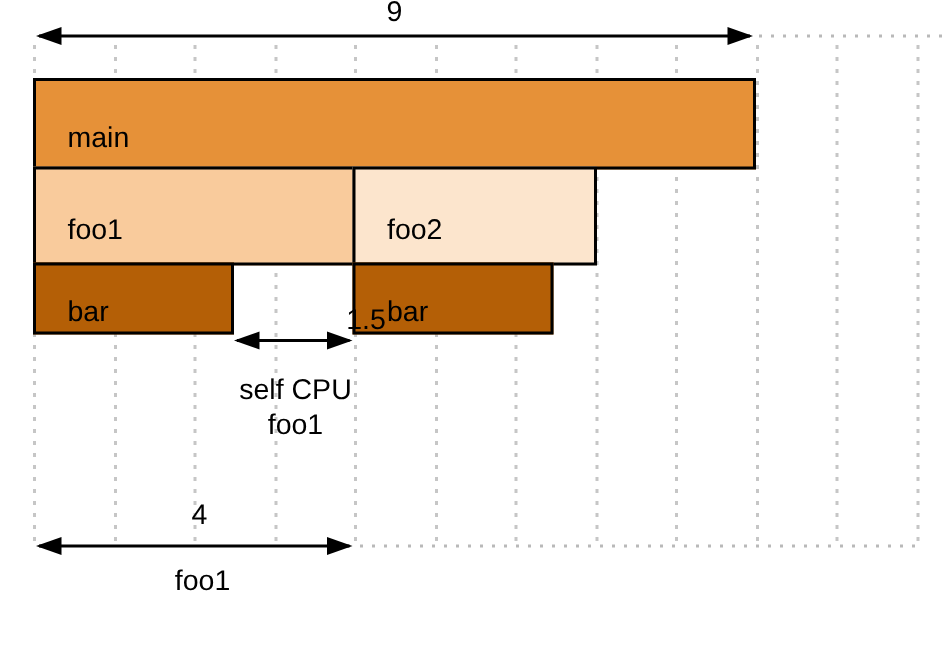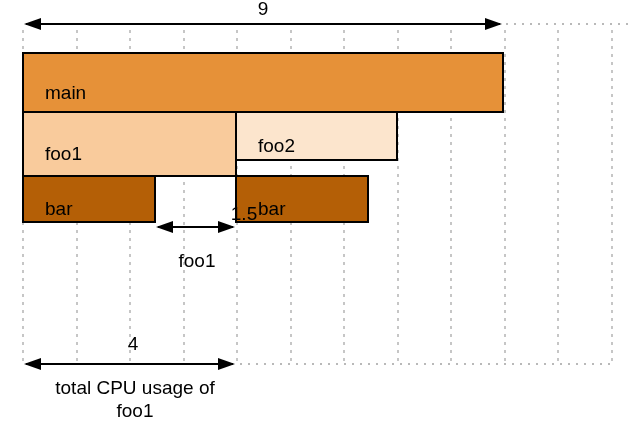--- a/index.html
+++ b/index.html
@@ -20,21 +20,21 @@
   .dotline.top{left:506px;top:23px;width:124px;}
   .dotline.bottom{left:240px;top:363px;width:376px;}
   
   .bar{
     position:absolute;border:2px solid #000;box-sizing:border-box;
     display:flex;align-items:center;font-size:19px;
   }
   .bar .bar-label{padding-left:21px;white-space:nowrap;margin-top:20px;}
   .bar.main {left:22px; top:52px; width:482px;height:61px;}
   .bar.foo1 {left:22px; top:111px;width:215px;height:66px;}
-  .bar.foo2 {left:235px;top:111px;width:163px;height:50px;}
+  .bar.foo2 {left:235px;top:111px;width:163px;height:66px;}
   .bar.barL {left:22px; top:175px;width:134px;height:48px;}
   .bar.barR {left:235px;top:175px;width:134px;height:48px;}
   
   .arrow{position:absolute;height:12px;}
   .arrow .shaft{position:absolute;left:2px;right:2px;top:5px;height:2px;background:#000;}
   .arrow .head{position:absolute;width:0;height:0;top:0;
     border-top:6px solid transparent;border-bottom:6px solid transparent;}
   .arrow .head.l{left:0;border-right:17px solid #000;}
   .arrow .head.r{right:0;border-left:17px solid #000;}
   .arrow.span9 {left:24px; top:18px; width:478px;}
@@ -96,27 +96,27 @@
     <span class="bar-label">bar</span>
   </div>
 
   <div class="lbl n15">1.5</div>
   <div class="arrow span15">
     <span class="head l"></span>
     <span class="shaft"></span>
     <span class="head r"></span>
   </div>
   <div class="lbl selfcap">
+    <span>self CPU</span>
     <span>foo1</span>
   </div>
 
   <div class="lbl n4">4</div>
   <div class="arrow span4">
     <span class="head l"></span>
     <span class="shaft"></span>
     <span class="head r"></span>
   </div>
   <div class="lbl totalcap">
-    <span>total CPU usage of</span>
     <span>foo1</span>
   </div>
 
 </div>
 
 </body></html>

